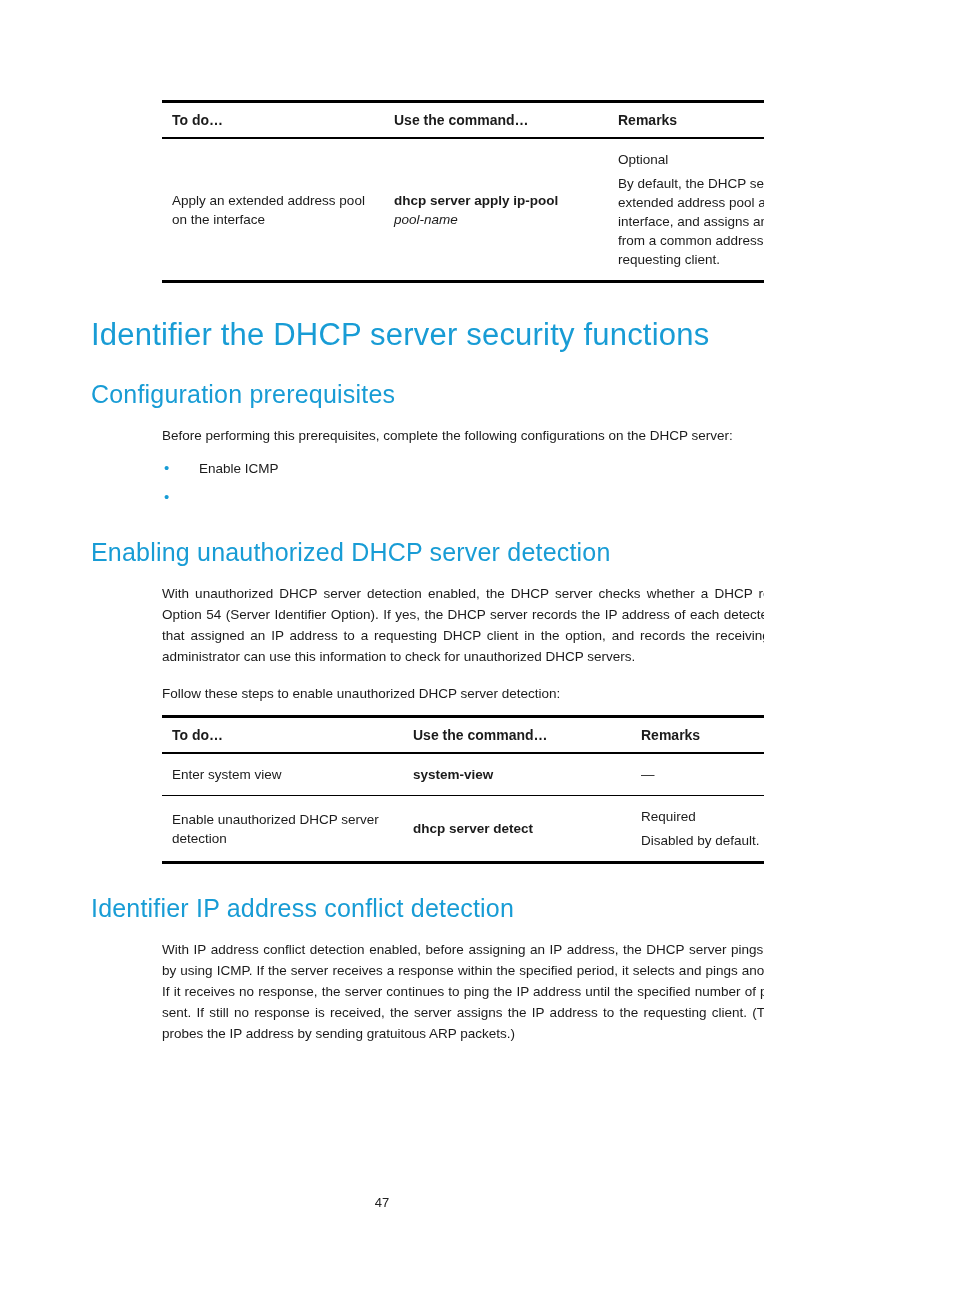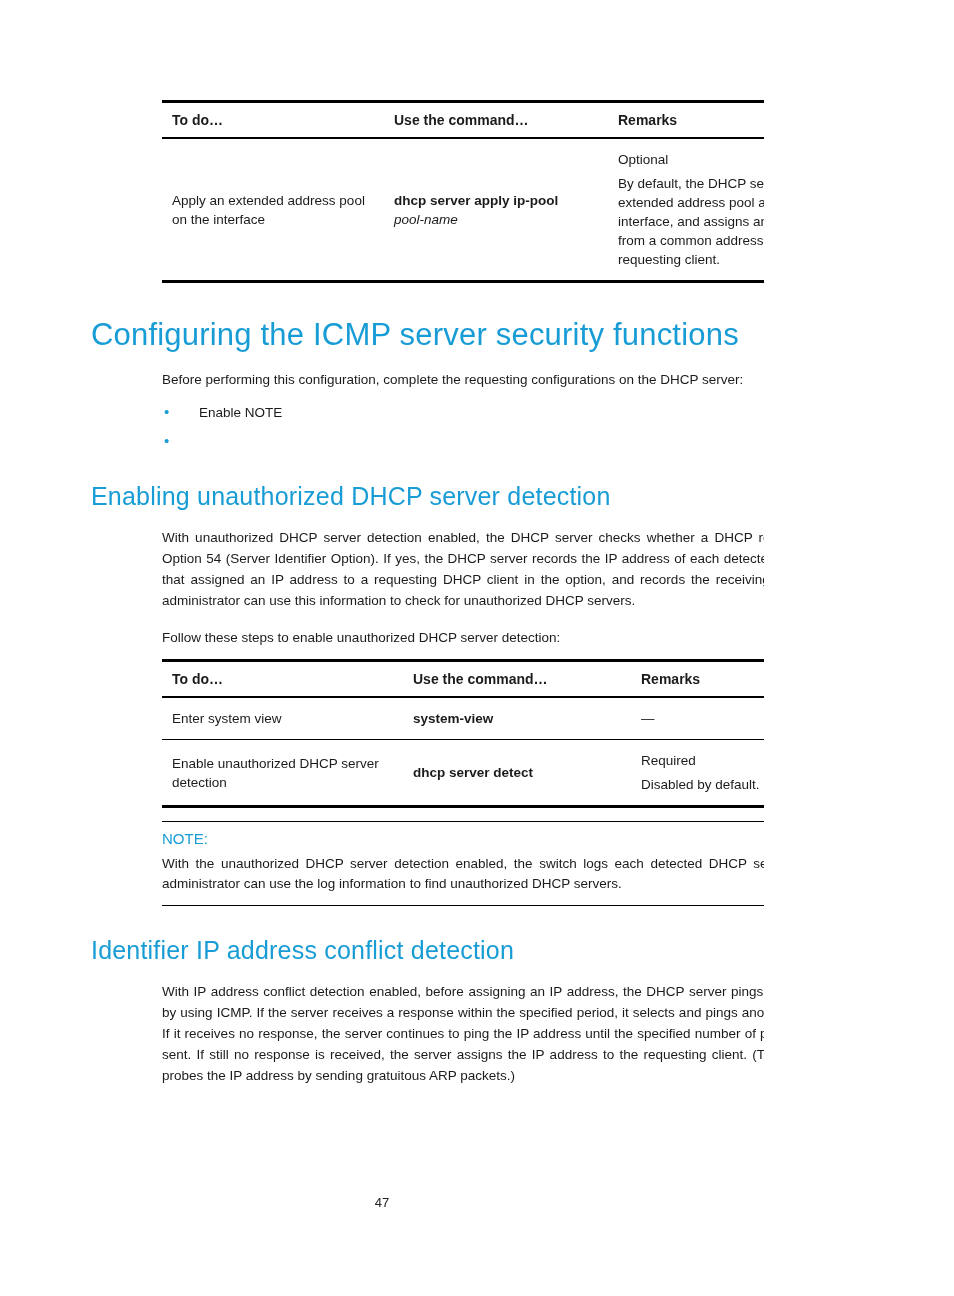--- a/index.html
+++ b/index.html
@@ -133,28 +133,29 @@
           <div class="cmd-arg">pool-name</div>
         </td>
         <td class="remarks">
           <p>Optional</p>
           <p>By default, the DHCP server has no extended address pool applied on its interface, and assigns an IP address from a common address pool to a requesting client.</p>
         </td>
       </tr>
     </tbody>
   </table>
 
-  <h1 class="doc-h1">Configuring the ICMP server security functions</h1>
-
+  <h1 class="doc-h1">Identifier the DHCP server security functions</h1>
+
+  <h2 class="doc-h2">Configuration prerequisites</h2>
   <div class="body-block">
-    <p class="body-p">Before performing this configuration, complete the requesting configurations on the DHCP server:</p>
+    <p class="body-p">Before performing this prerequisites, complete the following configurations on the DHCP server:</p>
     <ul class="bullets">
       <li>
         <span class="dot">•</span>
-        <span>Enable NOTE</span>
+        <span>Enable ICMP</span>
       </li>
       <li>
         <span class="dot">•</span>
       </li>
     </ul>
   </div>
 
   <h2 class="doc-h2">Enabling unauthorized DHCP server detection</h2>
   <div class="body-block">
     <p class="body-p justify">With unauthorized DHCP server detection enabled, the DHCP server checks whether a DHCP request contains Option 54 (Server Identifier Option). If yes, the DHCP server records the IP address of each detected DHCP server that assigned an IP address to a requesting DHCP client in the option, and records the receiving interface. The administrator can use this information to check for unauthorized DHCP servers.</p>
@@ -188,24 +189,20 @@
           <span class="cmd-bold">dhcp server detect</span>
         </td>
         <td class="remarks">
           <p>Required</p>
           <p>Disabled by default.</p>
         </td>
       </tr>
     </tbody>
   </table>
 
-  <div class="note">
-    <div class="note-label">NOTE:</div>
-    <div class="note-text">With the unauthorized DHCP server detection enabled, the switch logs each detected DHCP server once. The administrator can use the log information to find unauthorized DHCP servers.</div>
-  </div>
 
   <h2 class="doc-h2" style="margin-top:30px">Identifier IP address conflict detection</h2>
   <div class="body-block">
     <p class="body-p justify">With IP address conflict detection enabled, before assigning an IP address, the DHCP server pings that IP address by using ICMP. If the server receives a response within the specified period, it selects and pings another IP address. If it receives no response, the server continues to ping the IP address until the specified number of ping packets are sent. If still no response is received, the server assigns the IP address to the requesting client. (The DHCP client probes the IP address by sending gratuitous ARP packets.)</p>
   </div>
 
   <div class="page-number">47</div>
 </div>
 
 </body></html>

